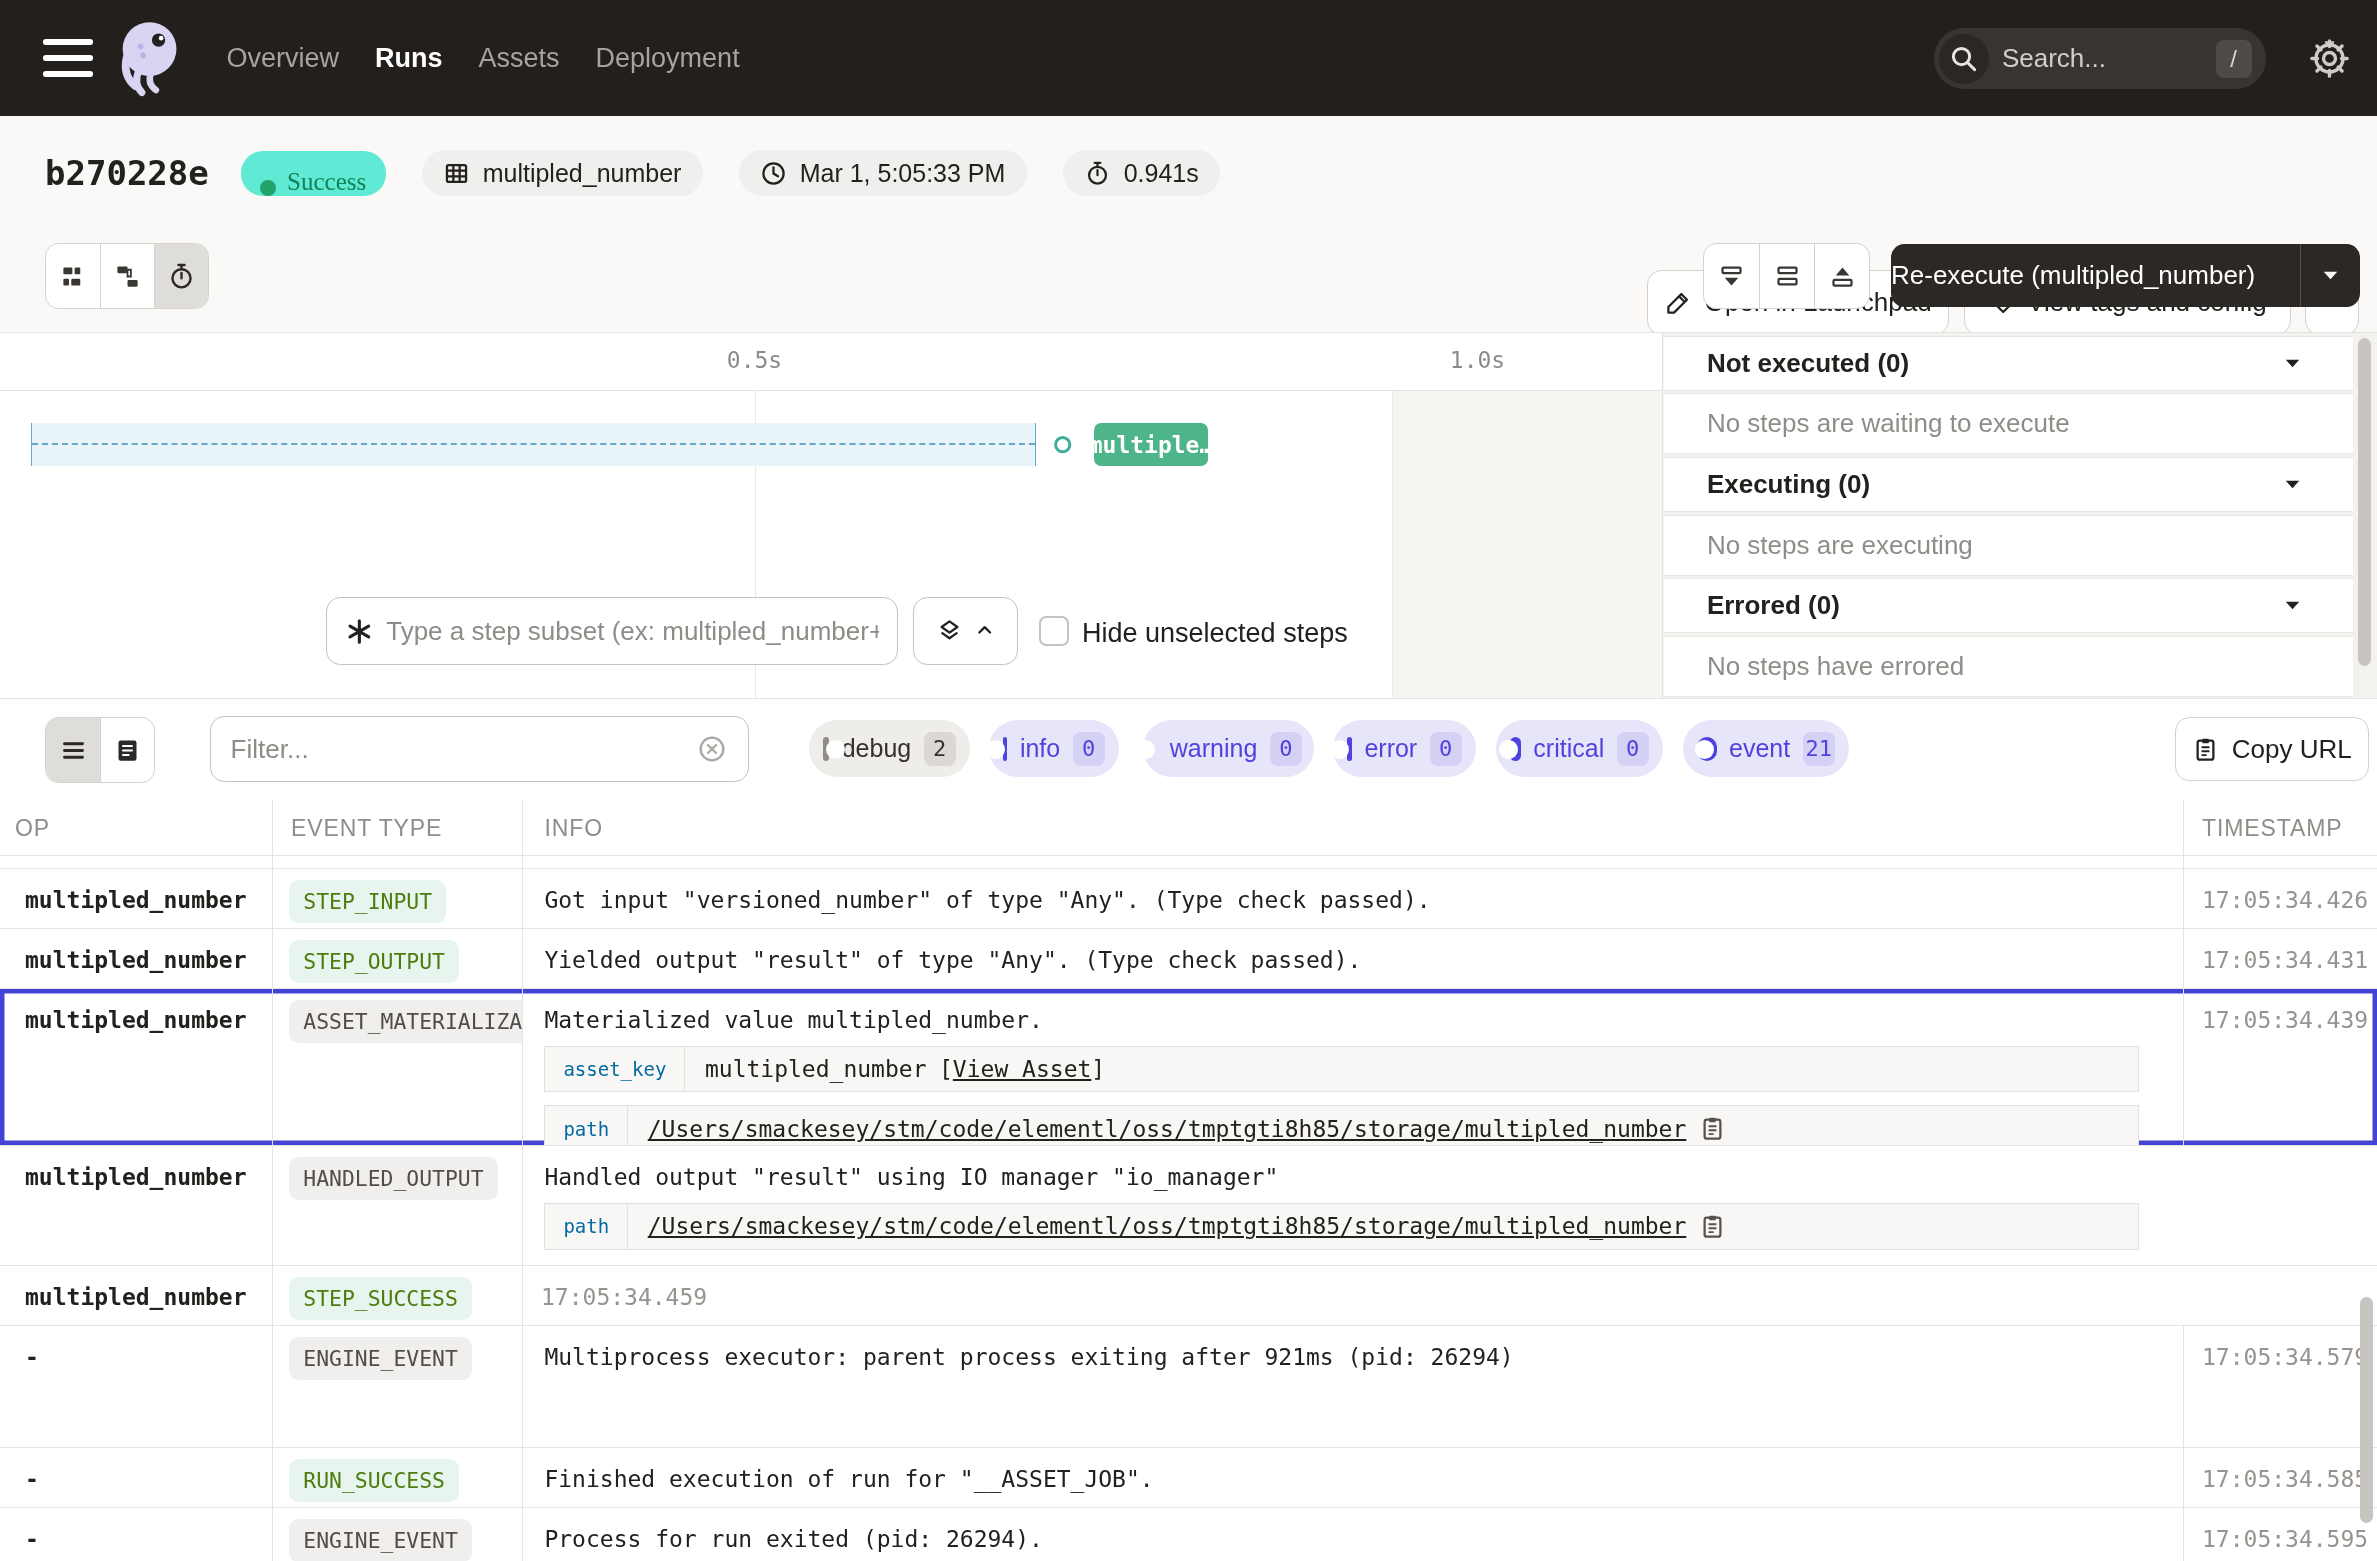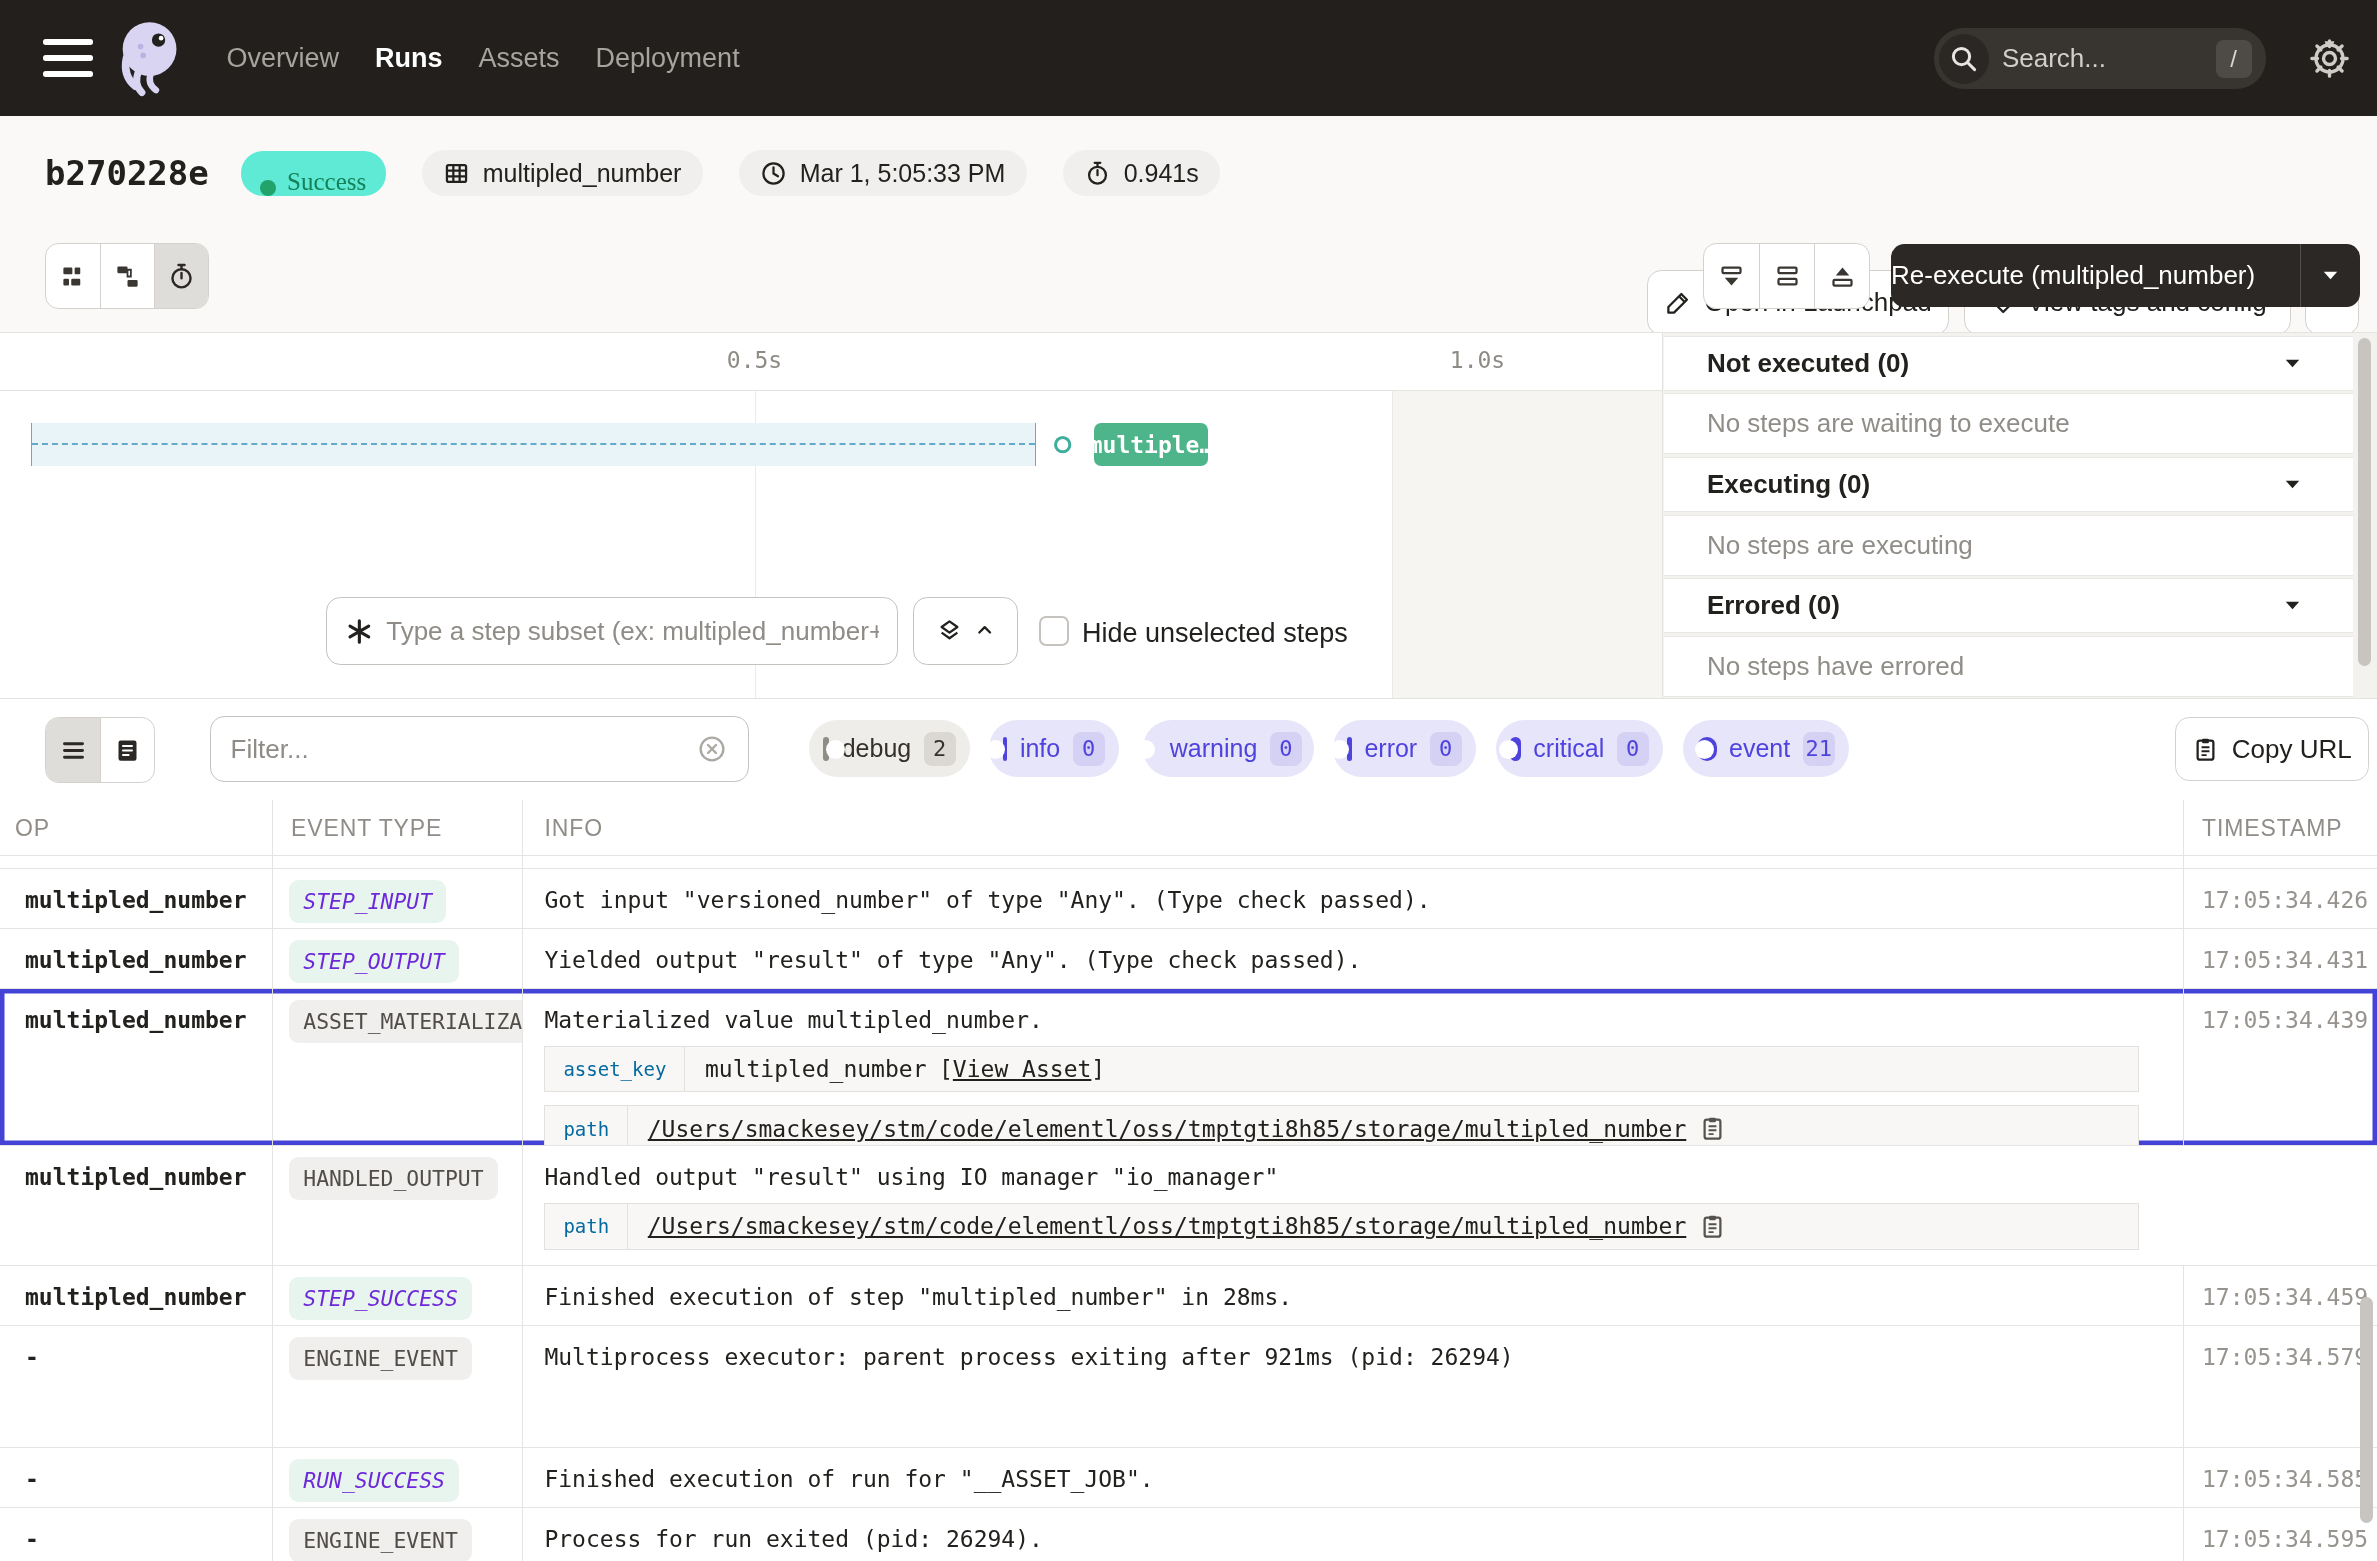--- a/index.html
+++ b/index.html
@@ -110,21 +110,21 @@
   .lhead { height:56px; }
   .lhead div { font-size:23px; color:#908C87; letter-spacing:0.9px; padding-top:15px; }
   .c-op { padding-left:15px; }
   .c-type { padding-left:18px; }
   .c-info { padding-left:21.4px; }
   .c-ts { padding-left:18px; }
   .sliver { height:12.5px; }
   .lrow { cursor:pointer; }
   .lrow .op { font-family:"DejaVu Sans Mono", monospace; font-weight:bold; font-size:23px; padding:18px 0 0 25px; }
   .badge { display:inline-block; margin:11.6px 0 0 16px; font-family:"DejaVu Sans Mono", monospace; font-size:21.4px; padding:9px 14.3px; border-radius:9.8px; white-space:nowrap; }
-  .badge.green { background:#E8F4EE; color:#6d28d9;font-style:italic; }
+  .badge.green { background:#E8F4EE; color:#4d7c0f; }
   .badge.gray { background:#F0EFED; color:#514D48; }
   .info-cell { padding:18px 23px 0 21.4px; }
   .info-text { font-family:"DejaVu Sans Mono", monospace; font-size:23px; }
   .ts { font-family:"DejaVu Sans Mono", monospace; font-size:23px; color:#97938E; padding:18px 0 0 18px; }
   .meta-box { margin-top:13.4px; width:1595px; min-height:45px; background:#F8F7F5; border:0.9px solid #E3E1DE; display:flex; align-items:center; }
   .meta-key { font-family:"DejaVu Sans Mono", monospace; font-size:19px; color:#0369a1; padding:9px 18px; border-right:0.9px solid #E3E1DE; align-self:stretch; display:flex; align-items:center; }
   .meta-val { font-family:"DejaVu Sans Mono", monospace; font-size:23px; color:#23211E; padding:9px 19.6px; display:flex; align-items:center; gap:12.5px; }
   .meta-link { text-decoration:underline; cursor:pointer; }
   .row-selected { box-shadow:inset 0 0 0 4.5px #4543D6; }
   .r1 { height:60px; } .r2 { height:60px; } .r3 { height:157px; } .r4 { height:120px; }
@@ -507,21 +507,20 @@
                 <path d="M8.5 10h7M8.5 13.5h7M8.5 17h4.5" stroke-width="1.7"></path>
               </svg>
           </span>
         </div>
       </div>
     </div>
 
     <div class="lrow r5">
       <div class="op">multipled_number</div>
       <div><span class="badge green">STEP_SUCCESS</span></div>
-      <div class="info-cell"><span class="info-text">Finished execution of step "multipled_number" in 28ms.</span></div>
       <div class="ts">17:05:34.459</div>
     </div>
 
     <div class="lrow r6">
       <div class="op">-</div>
       <div><span class="badge gray">ENGINE_EVENT</span></div>
       <div class="info-cell">
         <span class="info-text">Multiprocess executor: parent process exiting after 921ms (pid: 26294)</span>
       </div>
       <div class="ts">17:05:34.579</div>

